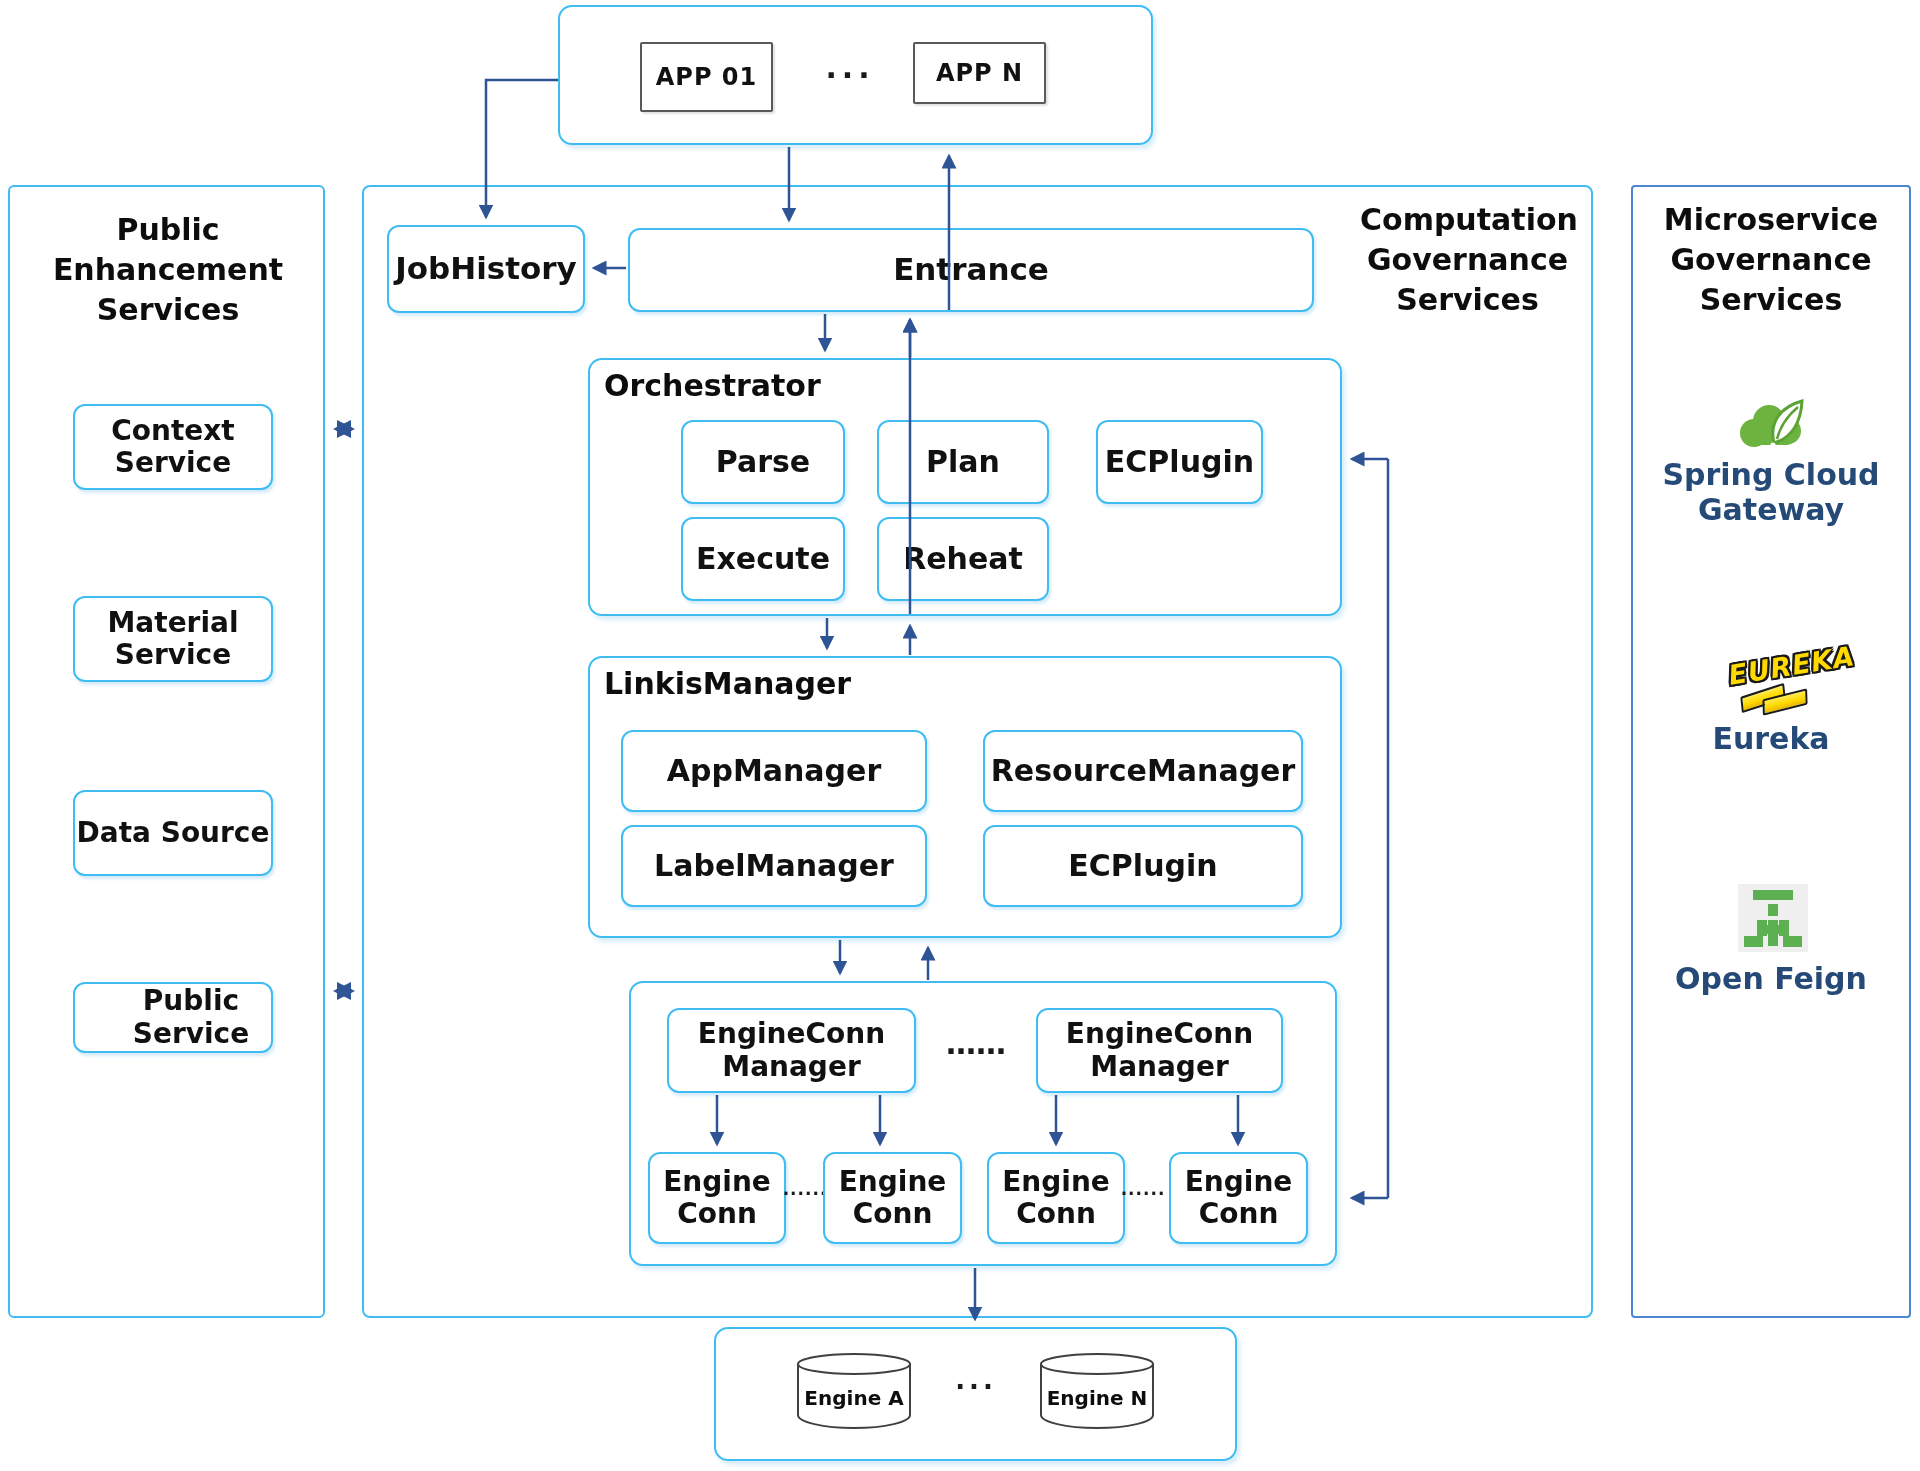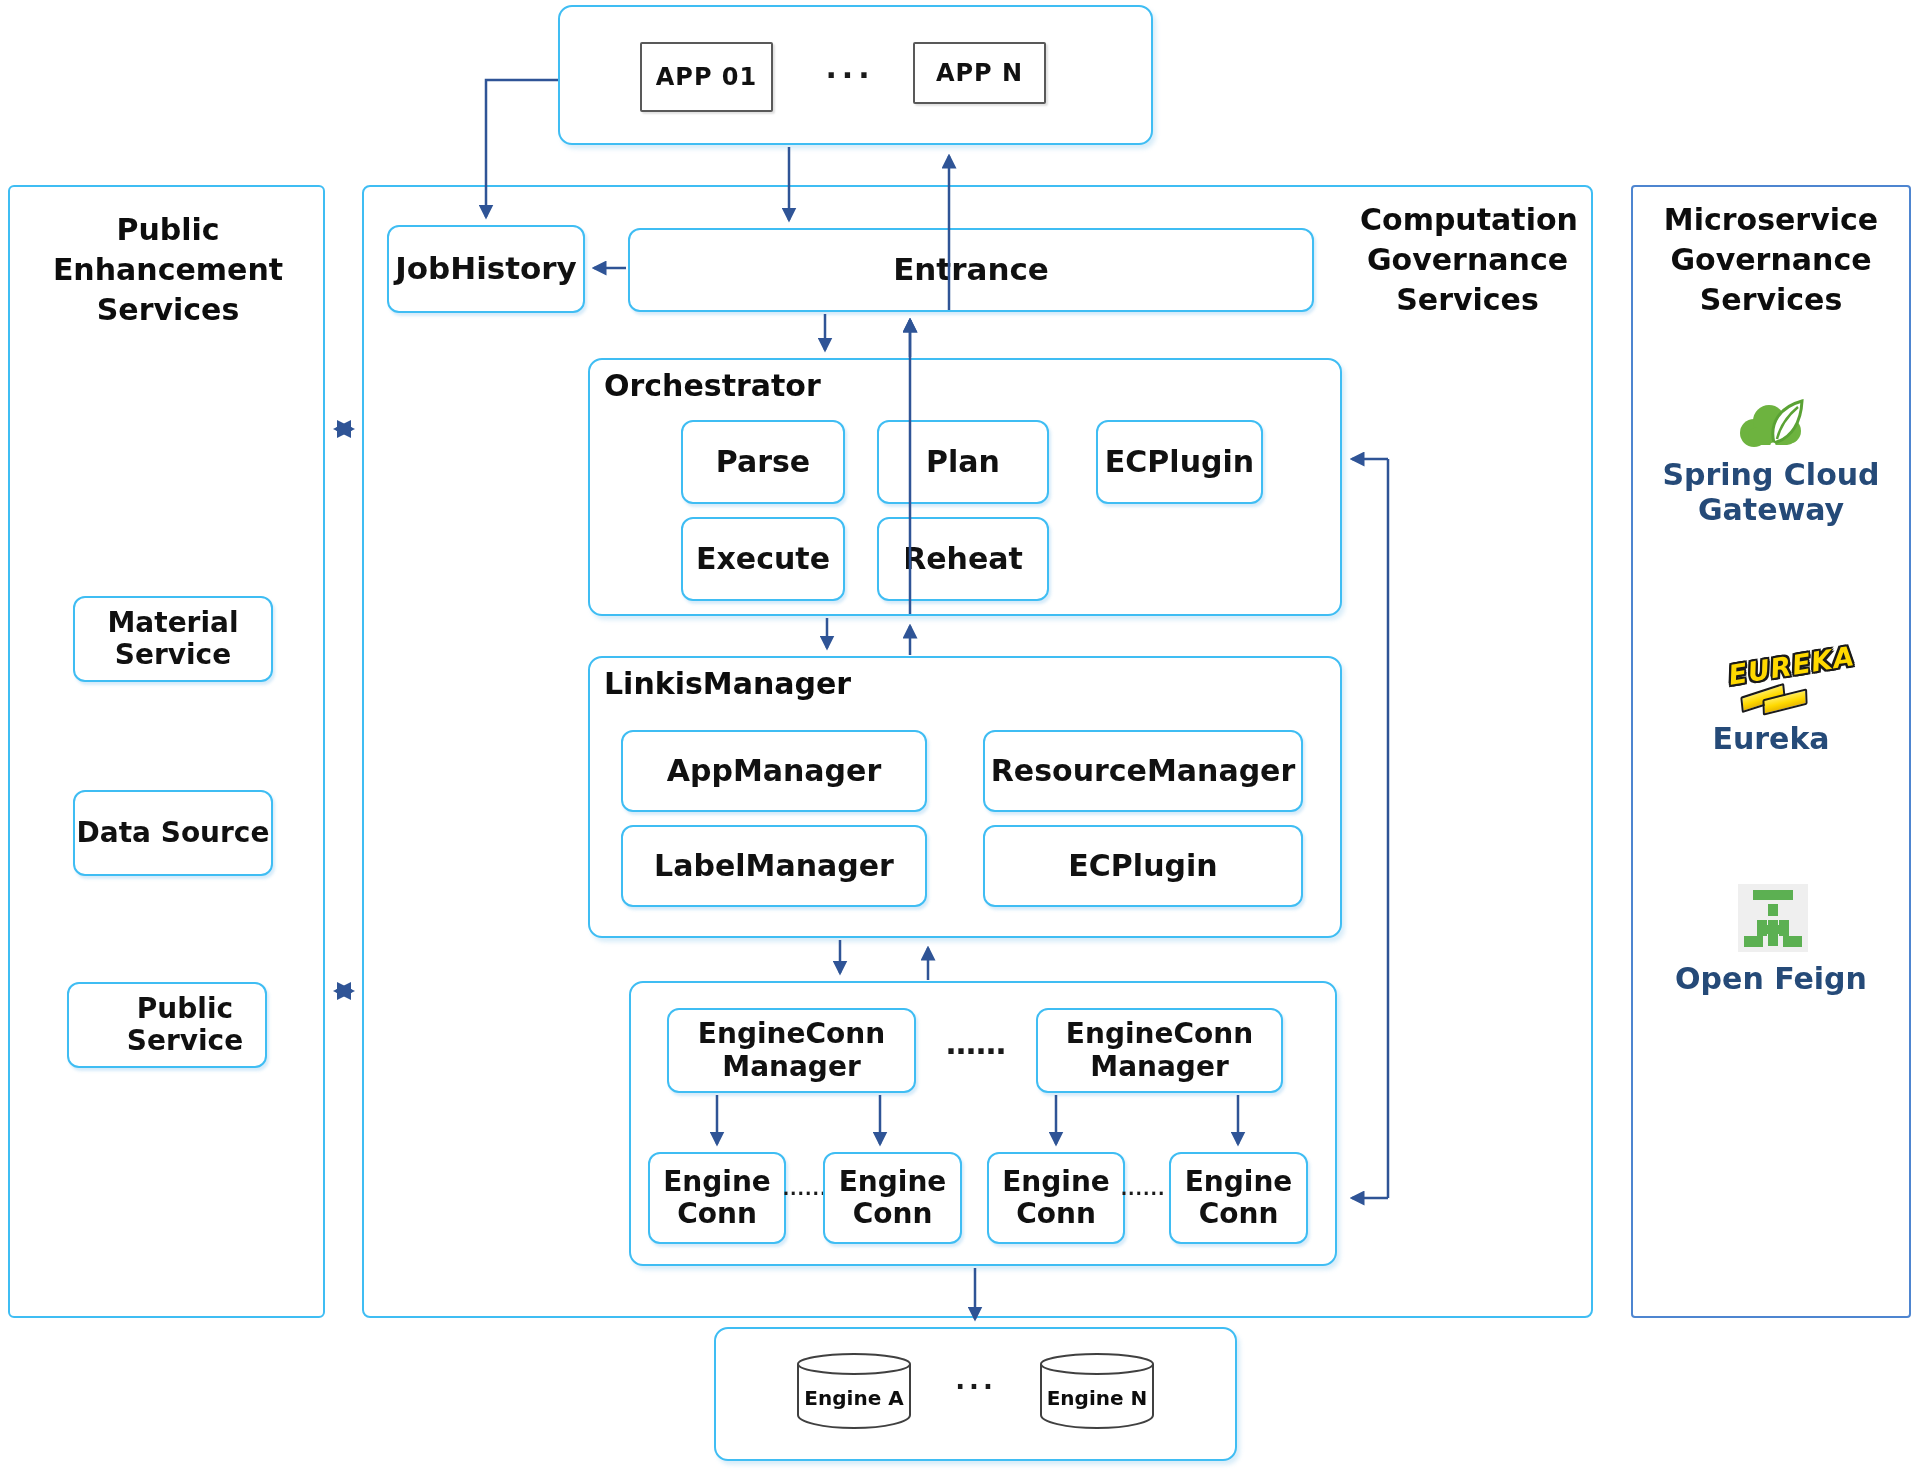--- a/index.html
+++ b/index.html
@@ -66,27 +66,30 @@
     <span>APP 01</span>
   </div>
   <div class="abs dots" style="left:805px;top:58px;width:90px;font-size:30px;letter-spacing:5px;">···</div>
   <div class="abs graybox" style="left:913px;top:42px;width:133px;height:62px;">
     <span>APP N</span>
   </div>
 
   <div class="abs panel" style="left:8px;top:185px;width:317px;height:1133px;border-radius:6px;"></div>
   <div class="abs panel-title" style="left:28px;top:210px;width:280px;">Public Enhancement Services</div>
 
+  <div class="abs node small" style="left:73px;top:404px;width:200px;height:86px;">
+    <span>Context Service</span>
+  </div>
   <div class="abs node small" style="left:73px;top:596px;width:200px;height:86px;">
     <span>Material Service</span>
   </div>
   <div class="abs node small" style="left:73px;top:790px;width:200px;height:86px;">
     <span>Data Source</span>
   </div>
-  <div class="abs node small" style="left:67px;top:982px;width:200px;height:86px;padding-left:36px;">
+  <div class="abs node small" style="left:73px;top:982px;width:200px;height:71px;padding-left:36px;">
     <span>Public Service</span>
   </div>
 
   <div class="abs panel" style="left:362px;top:185px;width:1231px;height:1133px;border-radius:8px;"></div>
   <div class="abs panel-title" style="left:1360px;top:200px;width:215px;">Computation Governance Services</div>
 
   <div class="abs node" style="left:387px;top:225px;width:198px;height:88px;font-size:31px;">
     <span>JobHistory</span>
   </div>
   <div class="abs node" style="left:628px;top:228px;width:686px;height:84px;font-size:31px;">

